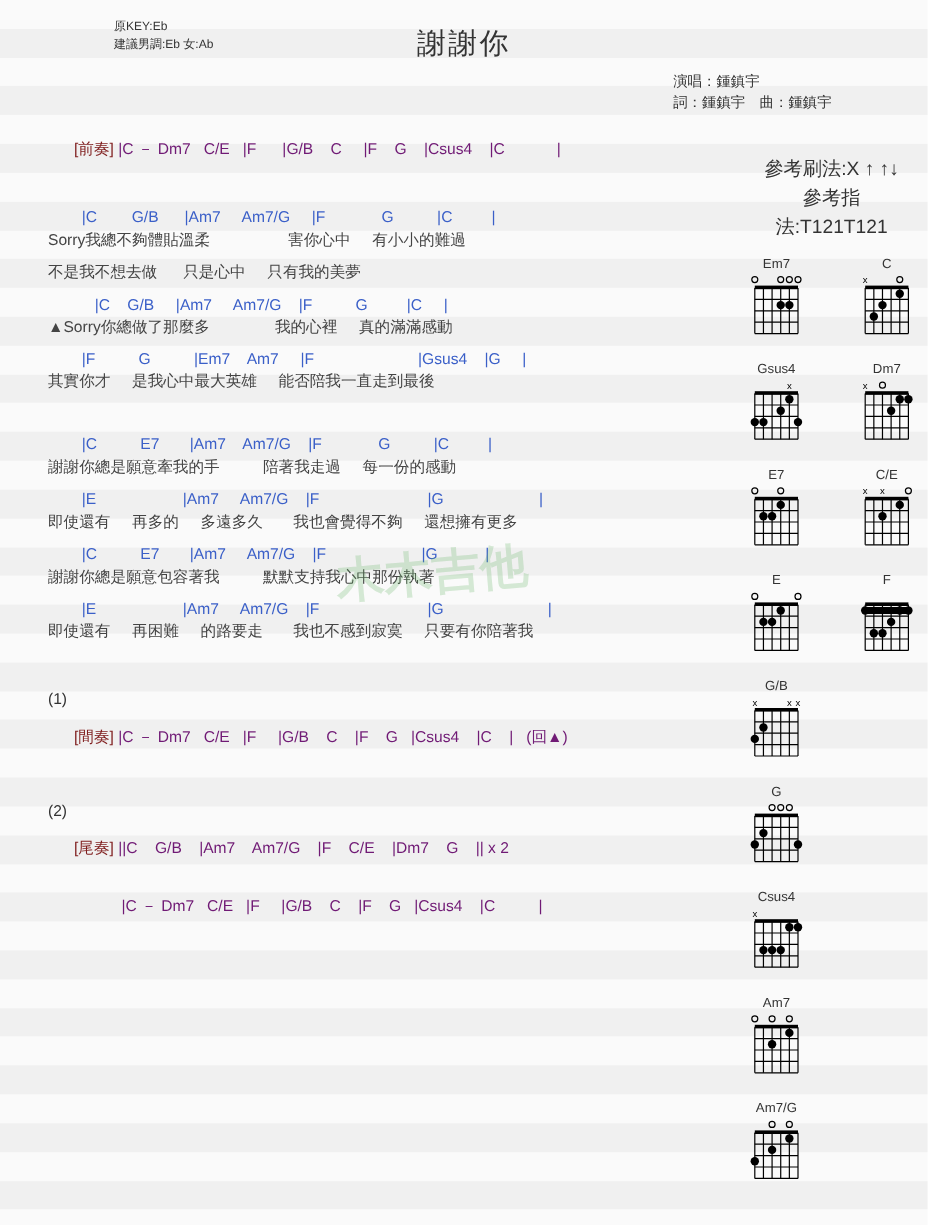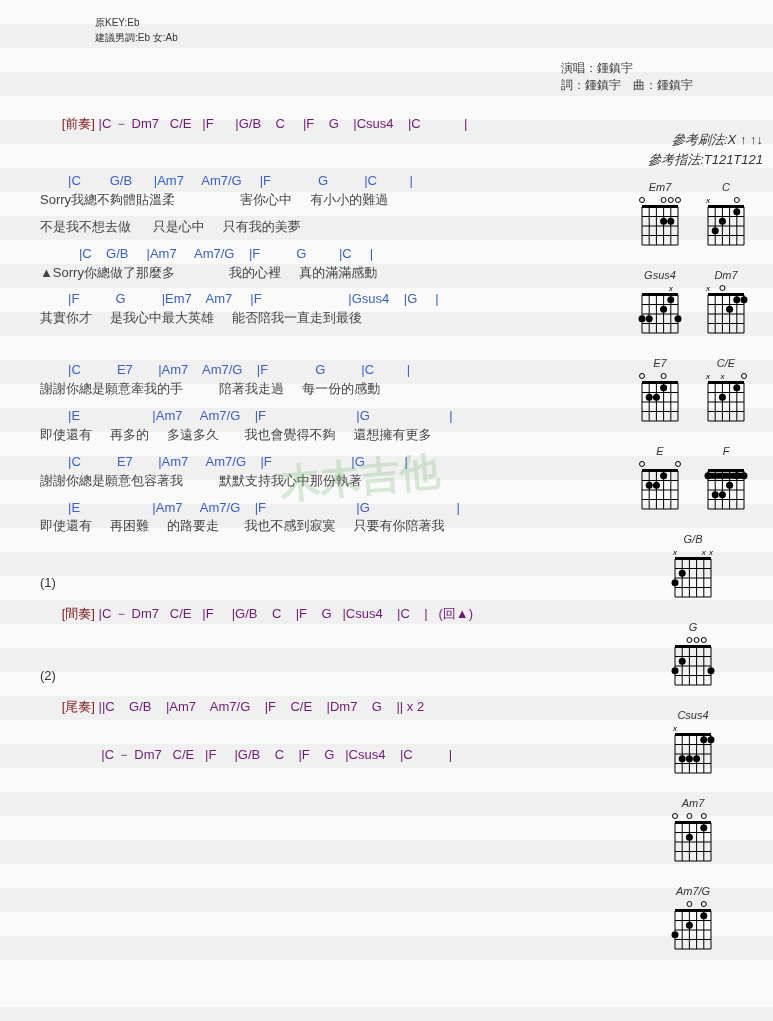--- a/index.html
+++ b/index.html
@@ -15,30 +15,30 @@
       #f0f0f0 24px,
       #f0f0f0 48px
     );
     color: #333;
     position: relative;
   }
   .header { position: relative; height: 90px; }
   .title { font-size: 24px; text-align: center; padding-top: 10px; letter-spacing: 2px; }
   .key-info { position: absolute; left: 85px; top: 5px; font-size: 10px; line-height: 1.5; }
   .credits { position: absolute; right: 70px; top: 50px; font-size: 12px; line-height: 1.4; text-align: left; }
-  .strum-info { position: absolute; right: 50px; top: 90px; font-size: 13px; line-height: 1.5; text-align: right; font-style: italic; }
+  .strum-info { position: absolute; right: 50px; top: 90px; font-size: 16px; line-height: 1.5; text-align: center; }
   .main { display: flex; }
   .sheet { flex: 1; padding-right: 10px; }
   .diagrams { width: 140px; padding-top: 30px; }
   .line { margin: 5px 0 2px 40px; }
   .chord-line { color: #3a5fc8; font-family: Arial, sans-serif; font-size: 13px; white-space: pre; line-height: 1.3; }
   .lyric-line { color: #444; font-size: 13px; white-space: pre; line-height: 1.3; margin-bottom: 10px; margin-left: 30px; }
   .spacer { height: 20px; }
   .num-label { margin-left: 30px; color: #333; margin-top: 10px; }
-  .diag-row { display: flex; gap: 18px; margin-bottom: 18px; justify-content: center; font-style: italic; }
+  .diag-row { display: flex; gap: 18px; margin-bottom: 18px; justify-content: space-between; }
   .diag { display: flex; flex-direction: column; align-items: center; }
   .diag-name { font-size: 11px; margin-bottom: 2px; font-family: Arial, sans-serif; }
   svg.fret { display: block; }
   .watermark {
     position: absolute;
     left: 280px;
     top: 450px;
     font-size: 40px;
     font-weight: bold;
     color: rgba(100,180,100,0.25);
@@ -51,20 +51,21 @@
   .intro-line .ch { color: #701a75; font-family: Arial, sans-serif; }
 </style>
 </head>
 <body>
 
 <div class="header">
   <div class="key-info">
     <div>原KEY:Eb</div>
     <div>建議男調:Eb 女:Ab</div>
   </div>
+  <div class="title">謝謝你</div>
   <div class="credits">
     <div>演唱：鍾鎮宇</div>
     <div>詞：鍾鎮宇　曲：鍾鎮宇</div>
   </div>
 </div>
 
 <div class="watermark">木木吉他</div>
 
 <div class="main">
   <div class="sheet">

